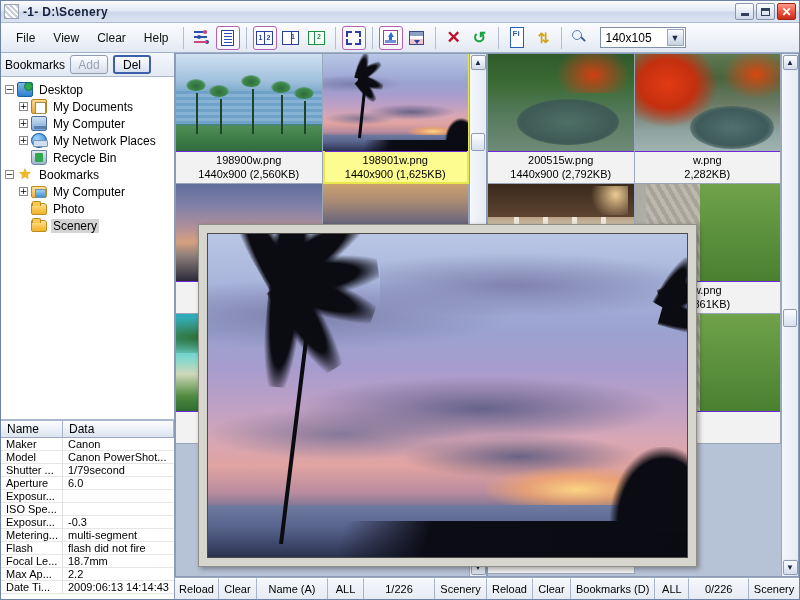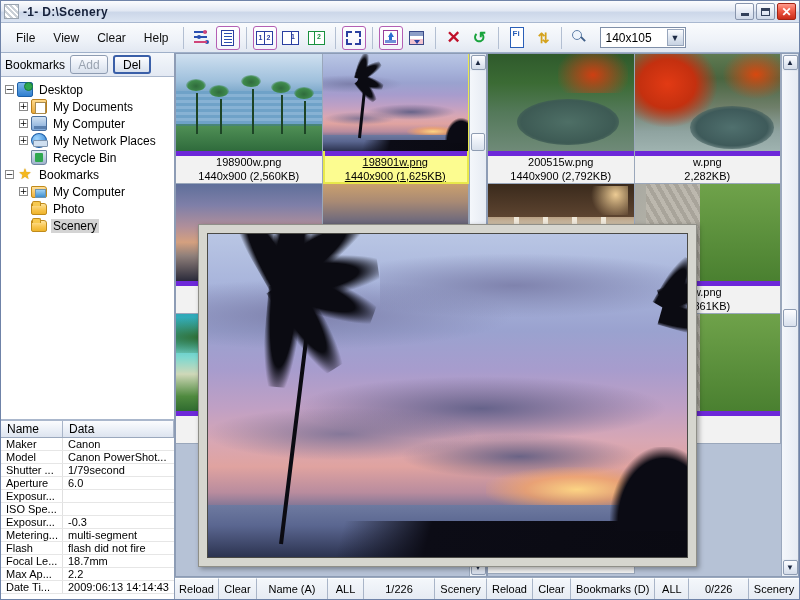--- a/index.html
+++ b/index.html
@@ -246,23 +246,23 @@
     background: #b6c2d6; border: 1px solid #8d9cb5; position: relative; }
   .pane-inner { flex: 1; position: relative; overflow: hidden; background: #b6c2d6; }
 
   .thumbgrid { position: absolute; inset: 0; display: grid;
     grid-template-columns: 1fr 1fr; grid-auto-rows: 130px; gap: 0; }
   .cell { border-right: 1px solid #9aa7bb; border-bottom: 1px solid #9aa7bb;
     display: flex; flex-direction: column; background: #c3ceDF; overflow: hidden; }
   .cell .img { flex: 1; min-height: 0; position: relative; overflow: hidden; }
   .cell .cap { height: 32px; flex: 0 0 32px; background: #f2f2f2;
     display: flex; flex-direction: column; align-items: center; justify-content: center;
-    font-size: 11px; color: #000; line-height: 1.25; border-top: 5px solid #6d28d9; text-align: center;}
+    font-size: 11px; color: #000; line-height: 1.25; border-top: 1px solid #6d28d9; text-align: center;}
   .cell.selected .cap { background: #fcfc90; }
-  .cell.selected { outline: 2px solid #e8e84a; outline-offset: -2px; text-decoration: underline; }
+  .cell.selected { outline: 2px solid #e8e84a; outline-offset: -2px; }
 
   
   .vscroll {
     width: 17px; flex: 0 0 17px;
     background: linear-gradient(90deg,#eef2f8,#dde4ee);
     border-left: 1px solid #9aa8bd;
     display: flex; flex-direction: column; align-items: center;
   }
   .sb-btn {
     width: 15px; height: 15px; margin: 1px 0;

